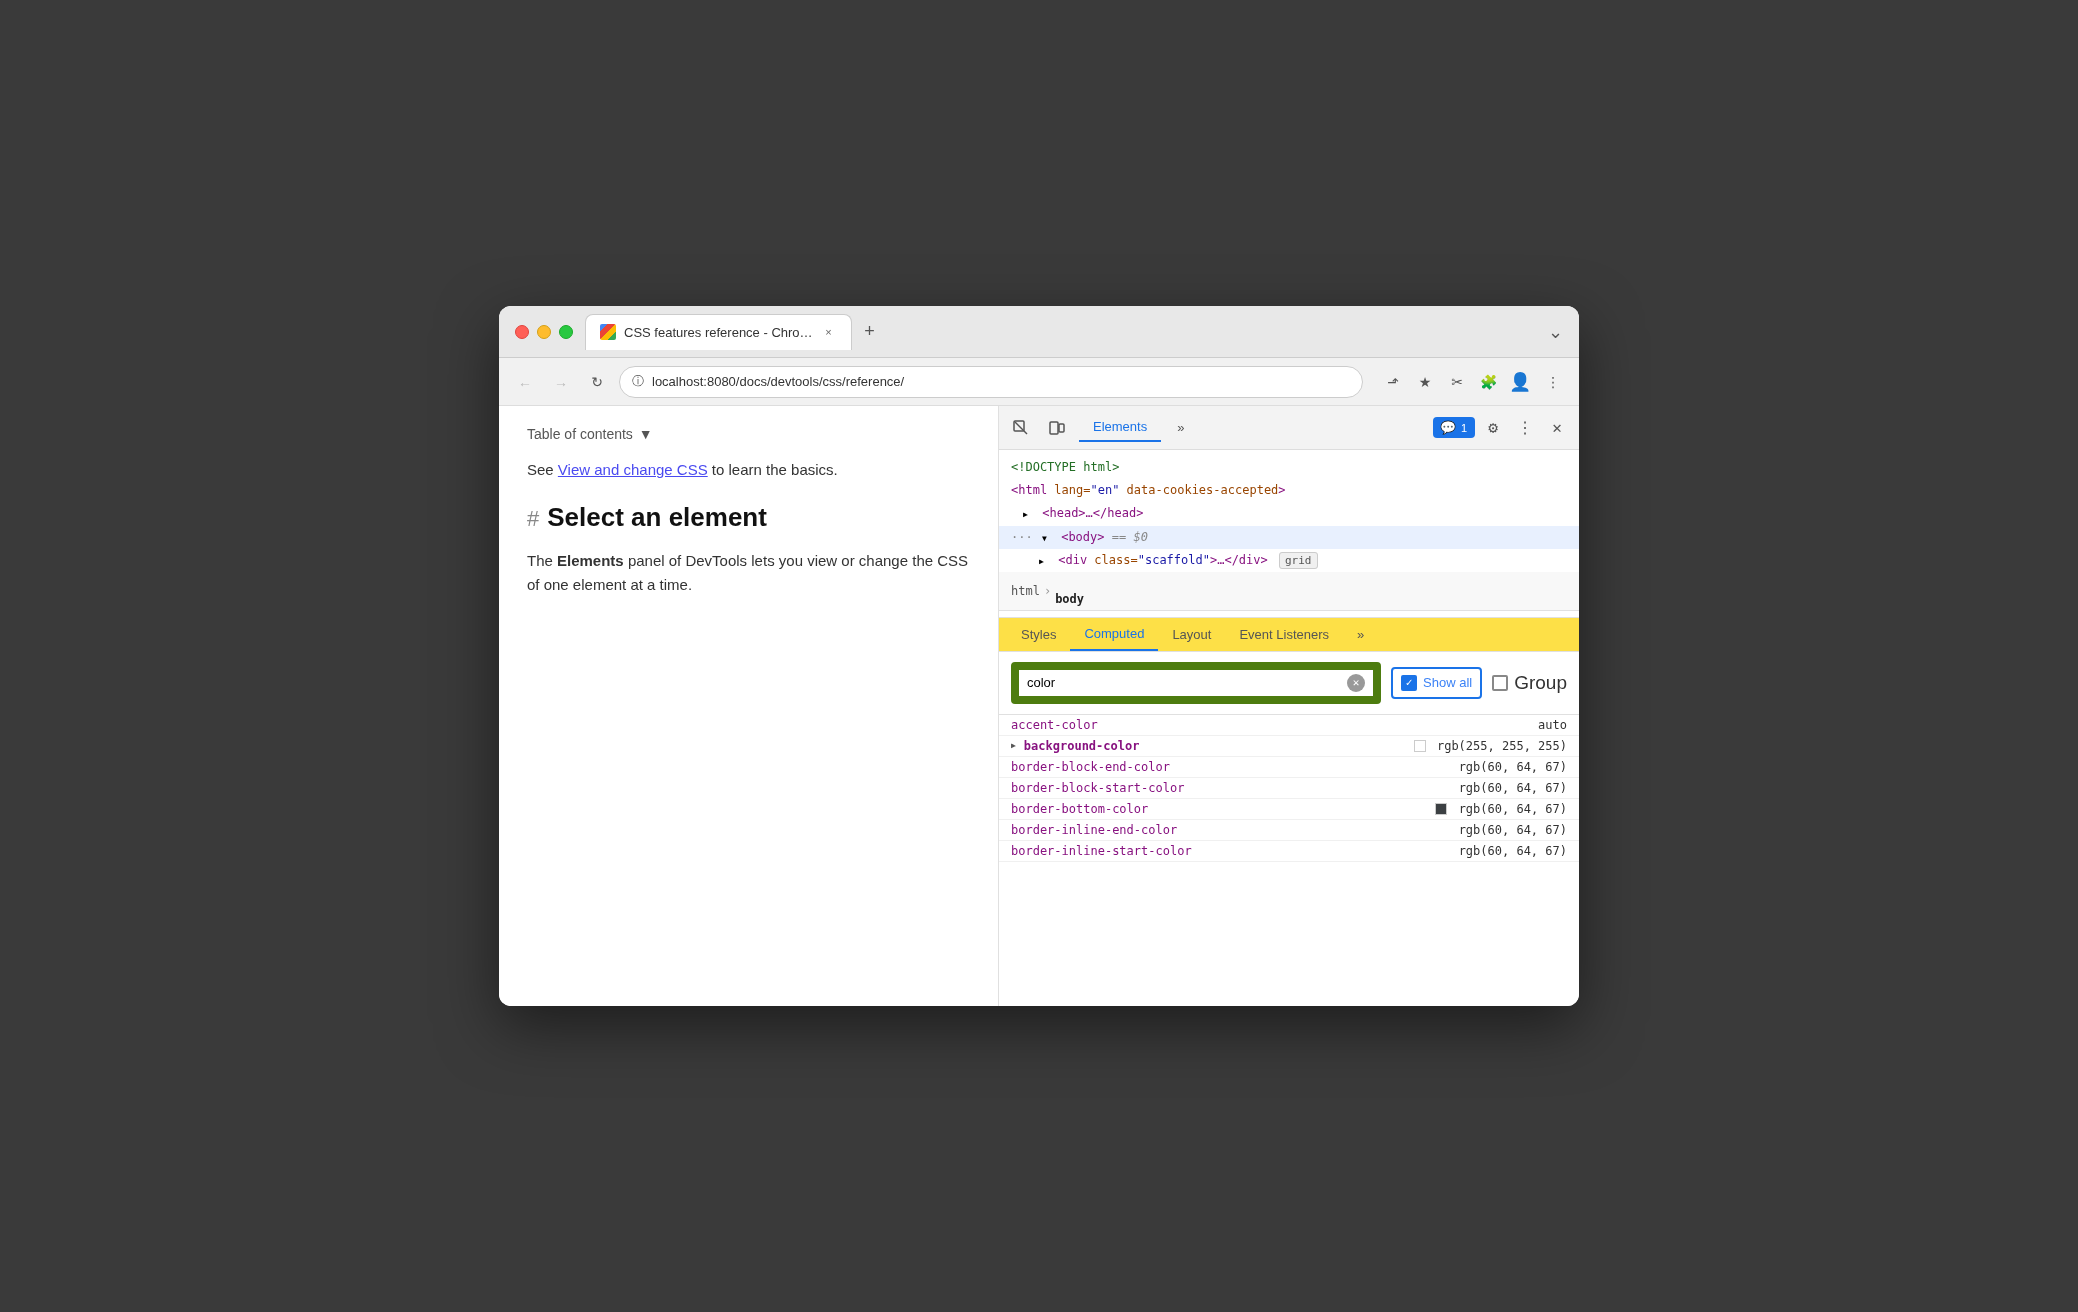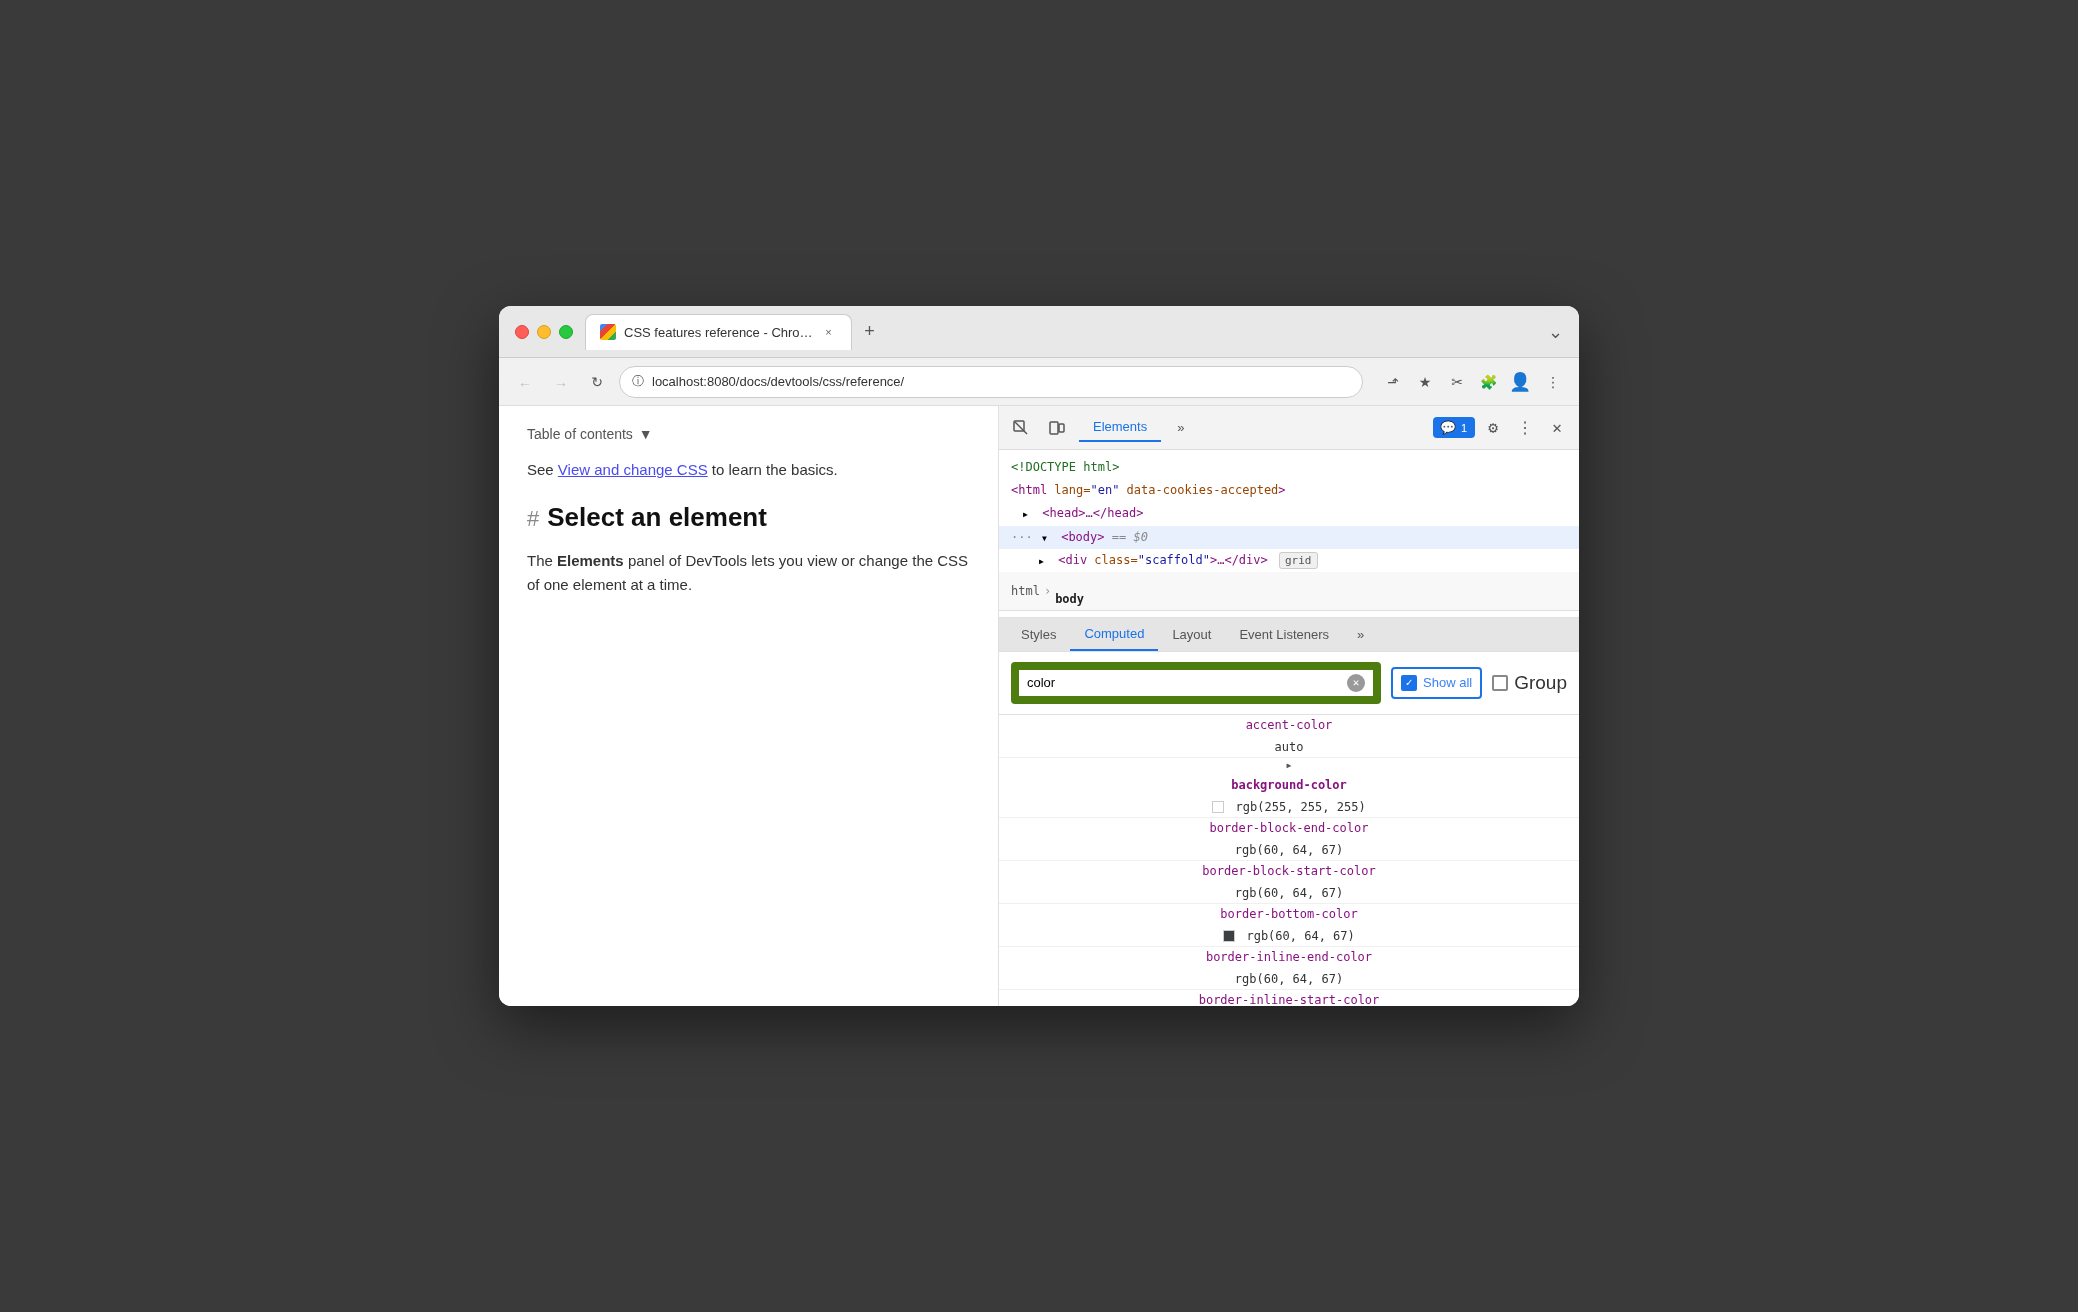--- a/index.html
+++ b/index.html
@@ -351,21 +351,21 @@
     
     .properties-panel {
       flex: 1;
       overflow-y: auto;
     }
 
     .props-tabs {
       display: flex;
       align-items: center;
       border-bottom: 1px solid #e0e0e0;
-      background: #e5e5e5;
+      background: #fde047;
       padding: 0 8px;
     }
 
     .props-tab {
       padding: 8px 14px;
       font-size: 13px;
       color: #555;
       cursor: pointer;
       font-family: -apple-system, sans-serif;
     }
@@ -467,21 +467,20 @@
       font-size: 12px;
       font-family: 'Consolas', 'Monaco', monospace;
     }
 
     .css-prop-row {
       display: flex;
       align-items: center;
       padding: 3px 12px;
       gap: 8px;
       border-bottom: 1px solid #f0f0f0;
-      flex-direction: column;
     }
 
     .css-prop-name {
       color: #881280;
       flex: 1;
       min-width: 0;
     }
     .css-prop-name.bold { font-weight: bold; }
 
     .css-prop-value {

